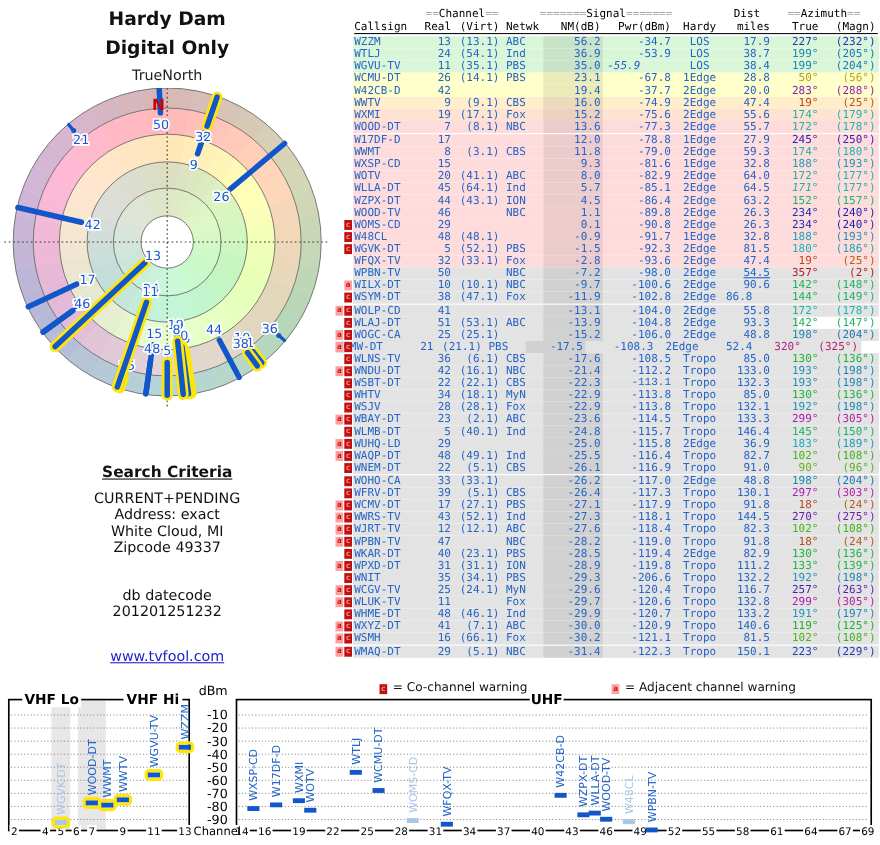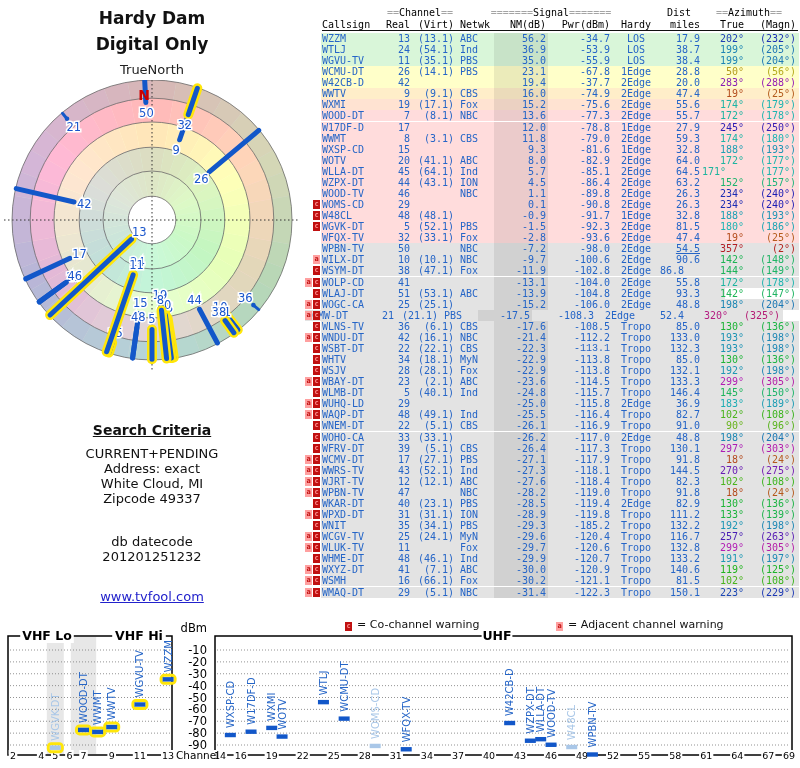--- a/index.html
+++ b/index.html
@@ -179,21 +179,21 @@
     <div class="abs" style="left: 321px; top: 33px; width: 478px; height: 11px; background: rgb(217, 246, 217);">
       <div class="abs" style="left: 173px; top: 0px; width: 54px; height: 11px; background: rgba(60, 60, 60, 0.1);"></div>
       <span class="cell mono" style="left: 1px; width: 64px; text-align: left; color: rgb(37, 101, 199);">WZZM</span>
       <span class="cell mono" style="left: 65px; width: 24px; text-align: right; color: rgb(37, 101, 199);">13</span>
       <span class="cell mono" style="left: 91px; width: 42px; text-align: right; color: rgb(37, 101, 199);">(13.1)</span>
       <span class="cell mono" style="left: 139px; width: 30px; text-align: left; color: rgb(37, 101, 199);">ABC</span>
       <span class="cell mono" style="left: 175px; width: 50px; text-align: right; color: rgb(37, 101, 199);">56.2</span>
       <span class="cell mono" style="left: 231px; width: 58px; text-align: right; color: rgb(37, 101, 199);">-34.7</span>
       <span class="cell mono" style="left: 293px; width: 44px; text-align: center; color: rgb(37, 101, 199);">LOS</span>
       <span class="cell mono" style="left: 337px; width: 42px; text-align: right; color: rgb(37, 101, 199);">17.9</span>
-      <span class="cell mono" style="left: 381px; width: 42px; text-align: right; color: rgb(29, 62, 180);">202°</span>
+      <span class="cell mono" style="left: 381px; width: 42px; text-align: right; color: rgb(29, 62, 180);">227°</span>
       <span class="cell mono" style="left: 425px; width: 50px; text-align: right; color: rgb(29, 49, 180);">(232°)</span>
     </div>
     <div class="abs" style="left: 321px; top: 44.07px; width: 478px; height: 11px; background: rgb(217, 246, 217);">
       <div class="abs" style="left: 173px; top: 0px; width: 54px; height: 11px; background: rgba(60, 60, 60, 0.1);"></div>
       <span class="cell mono" style="left: 1px; width: 64px; text-align: left; color: rgb(37, 101, 199);">WTLJ</span>
       <span class="cell mono" style="left: 65px; width: 24px; text-align: right; color: rgb(37, 101, 199);">24</span>
       <span class="cell mono" style="left: 91px; width: 42px; text-align: right; color: rgb(37, 101, 199);">(54.1)</span>
       <span class="cell mono" style="left: 139px; width: 30px; text-align: left; color: rgb(37, 101, 199);">Ind</span>
       <span class="cell mono" style="left: 175px; width: 50px; text-align: right; color: rgb(37, 101, 199);">36.9</span>
       <span class="cell mono" style="left: 231px; width: 58px; text-align: right; color: rgb(37, 101, 199);">-53.9</span>
@@ -202,21 +202,21 @@
       <span class="cell mono" style="left: 381px; width: 42px; text-align: right; color: rgb(29, 132, 180);">199°</span>
       <span class="cell mono" style="left: 425px; width: 50px; text-align: right; color: rgb(29, 117, 180);">(205°)</span>
     </div>
     <div class="abs" style="left: 321px; top: 55.14px; width: 478px; height: 11px; background: rgb(217, 246, 217);">
       <div class="abs" style="left: 173px; top: 0px; width: 54px; height: 11px; background: rgba(60, 60, 60, 0.1);"></div>
       <span class="cell mono" style="left: 1px; width: 64px; text-align: left; color: rgb(37, 101, 199);">WGVU-TV</span>
       <span class="cell mono" style="left: 65px; width: 24px; text-align: right; color: rgb(37, 101, 199);">11</span>
       <span class="cell mono" style="left: 91px; width: 42px; text-align: right; color: rgb(37, 101, 199);">(35.1)</span>
       <span class="cell mono" style="left: 139px; width: 30px; text-align: left; color: rgb(37, 101, 199);">PBS</span>
       <span class="cell mono" style="left: 175px; width: 50px; text-align: right; color: rgb(37, 101, 199);">35.0</span>
-      <span class="cell mono" style="left: 231px; width: 58px; text-align: right; color: rgb(37, 101, 199);">-55.9</span>
+      <span class="cell mono" style="left: 231px; width: 58px; text-align: left; color: rgb(37, 101, 199); font-style: italic;">-55.9</span>
       <span class="cell mono" style="left: 293px; width: 44px; text-align: center; color: rgb(37, 101, 199);">LOS</span>
       <span class="cell mono" style="left: 337px; width: 42px; text-align: right; color: rgb(37, 101, 199);">38.4</span>
       <span class="cell mono" style="left: 381px; width: 42px; text-align: right; color: rgb(29, 132, 180);">199°</span>
       <span class="cell mono" style="left: 425px; width: 50px; text-align: right; color: rgb(29, 120, 180);">(204°)</span>
     </div>
     <div class="abs" style="left: 321px; top: 66.21px; width: 478px; height: 11px; background: rgb(255, 255, 201);">
       <div class="abs" style="left: 173px; top: 0px; width: 54px; height: 11px; background: rgba(60, 60, 60, 0.1);"></div>
       <span class="cell mono" style="left: 1px; width: 64px; text-align: left; color: rgb(37, 101, 199);">WCMU-DT</span>
       <span class="cell mono" style="left: 65px; width: 24px; text-align: right; color: rgb(37, 101, 199);">26</span>
       <span class="cell mono" style="left: 91px; width: 42px; text-align: right; color: rgb(37, 101, 199);">(14.1)</span>
@@ -329,21 +329,21 @@
     <div class="abs" style="left: 321px; top: 165.84px; width: 478px; height: 11px; background: rgb(255, 220, 220);">
       <div class="abs" style="left: 173px; top: 0px; width: 54px; height: 11px; background: rgba(60, 60, 60, 0.1);"></div>
       <span class="cell mono" style="left: 1px; width: 64px; text-align: left; color: rgb(37, 101, 199);">WLLA-DT</span>
       <span class="cell mono" style="left: 65px; width: 24px; text-align: right; color: rgb(37, 101, 199);">45</span>
       <span class="cell mono" style="left: 91px; width: 42px; text-align: right; color: rgb(37, 101, 199);">(64.1)</span>
       <span class="cell mono" style="left: 139px; width: 30px; text-align: left; color: rgb(37, 101, 199);">Ind</span>
       <span class="cell mono" style="left: 175px; width: 50px; text-align: right; color: rgb(37, 101, 199);">5.7</span>
       <span class="cell mono" style="left: 231px; width: 58px; text-align: right; color: rgb(37, 101, 199);">-85.1</span>
       <span class="cell mono" style="left: 293px; width: 44px; text-align: center; color: rgb(37, 101, 199);">2Edge</span>
       <span class="cell mono" style="left: 337px; width: 42px; text-align: right; color: rgb(37, 101, 199);">64.5</span>
-      <span class="cell mono" style="left: 381px; width: 42px; color: rgb(29, 180, 157);">171°</span>
+      <span class="cell mono" style="left: 381px; width: 42px; text-align: right; color: rgb(29, 180, 157); font-style: italic;">171°</span>
       <span class="cell mono" style="left: 425px; width: 50px; text-align: right; color: rgb(29, 180, 172);">(177°)</span>
     </div>
     <div class="abs" style="left: 321px; top: 176.91px; width: 478px; height: 11px; background: rgb(255, 220, 220);">
       <div class="abs" style="left: 173px; top: 0px; width: 54px; height: 11px; background: rgba(60, 60, 60, 0.1);"></div>
       <span class="cell mono" style="left: 1px; width: 64px; text-align: left; color: rgb(37, 101, 199);">WZPX-DT</span>
       <span class="cell mono" style="left: 65px; width: 24px; text-align: right; color: rgb(37, 101, 199);">44</span>
       <span class="cell mono" style="left: 91px; width: 42px; text-align: right; color: rgb(37, 101, 199);">(43.1)</span>
       <span class="cell mono" style="left: 139px; width: 30px; text-align: left; color: rgb(37, 101, 199);">ION</span>
       <span class="cell mono" style="left: 175px; width: 50px; text-align: right; color: rgb(37, 101, 199);">4.5</span>
       <span class="cell mono" style="left: 231px; width: 58px; text-align: right; color: rgb(37, 101, 199);">-86.4</span>
@@ -823,21 +823,21 @@
       <span class="warnbox wa">a</span>
       <span class="warnbox wc">c</span>
     </div>
     <div class="abs" style="left: 321px; top: 520.08px; width: 478px; height: 11px; background: rgb(227, 227, 227);">
       <div class="abs" style="left: 173px; top: 0px; width: 54px; height: 11px; background: rgba(60, 60, 60, 0.1);"></div>
       <span class="cell mono" style="left: 1px; width: 64px; text-align: left; color: rgb(37, 101, 199);">WNIT</span>
       <span class="cell mono" style="left: 65px; width: 24px; text-align: right; color: rgb(37, 101, 199);">35</span>
       <span class="cell mono" style="left: 91px; width: 42px; text-align: right; color: rgb(37, 101, 199);">(34.1)</span>
       <span class="cell mono" style="left: 139px; width: 30px; text-align: left; color: rgb(37, 101, 199);">PBS</span>
       <span class="cell mono" style="left: 175px; width: 50px; text-align: right; color: rgb(37, 101, 199);">-29.3</span>
-      <span class="cell mono" style="left: 231px; width: 58px; text-align: right; color: rgb(37, 101, 199);">-185.2</span>
+      <span class="cell mono" style="left: 231px; width: 58px; text-align: right; color: rgb(37, 101, 199);">-206.6</span>
       <span class="cell mono" style="left: 293px; width: 44px; text-align: center; color: rgb(37, 101, 199);">Tropo</span>
       <span class="cell mono" style="left: 337px; width: 42px; text-align: right; color: rgb(37, 101, 199);">132.2</span>
       <span class="cell mono" style="left: 381px; width: 42px; text-align: right; color: rgb(29, 150, 180);">192°</span>
       <span class="cell mono" style="left: 425px; width: 50px; text-align: right; color: rgb(29, 135, 180);">(198°)</span>
     </div>
     <div class="abs" style="left: 302px; top: 521.08px; width: 18px; height: 9px; display: flex; justify-content: flex-end; gap: 1px;">
       <span class="warnbox wc">c</span>
     </div>
     <div class="abs" style="left: 321px; top: 531.15px; width: 478px; height: 11px; background: rgb(227, 227, 227);">
       <div class="abs" style="left: 173px; top: 0px; width: 54px; height: 11px; background: rgba(60, 60, 60, 0.1);"></div>

